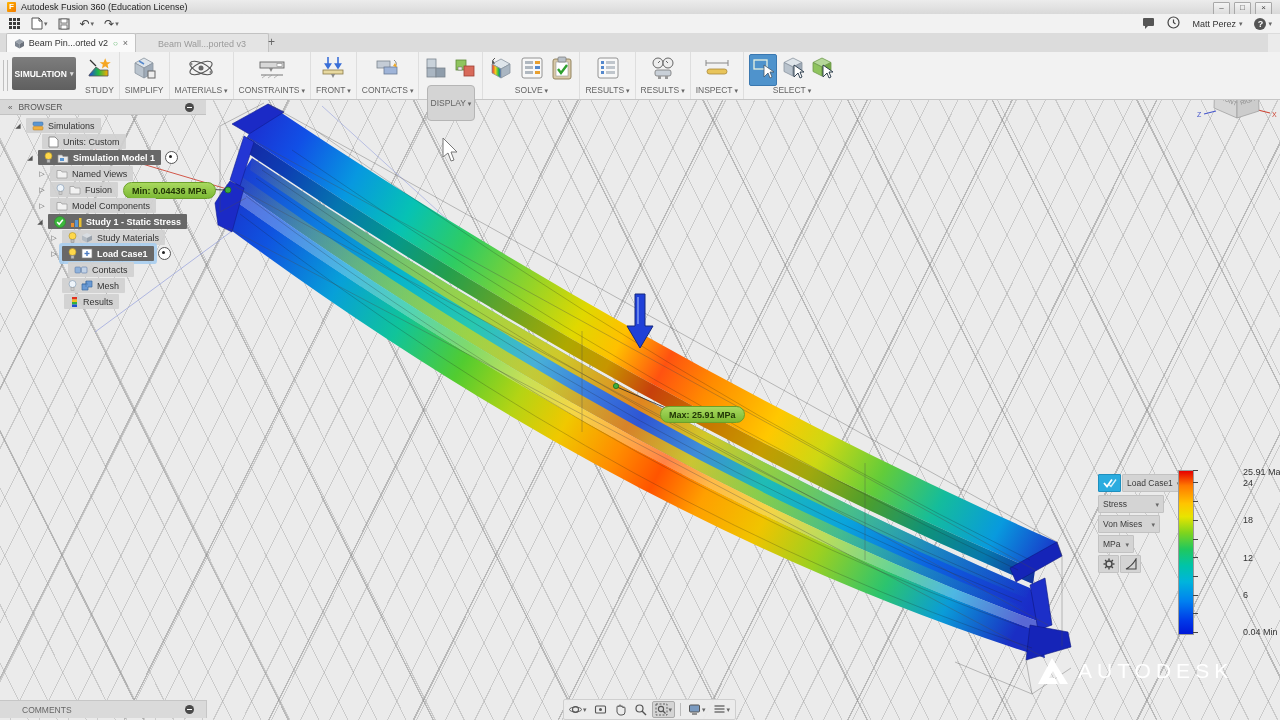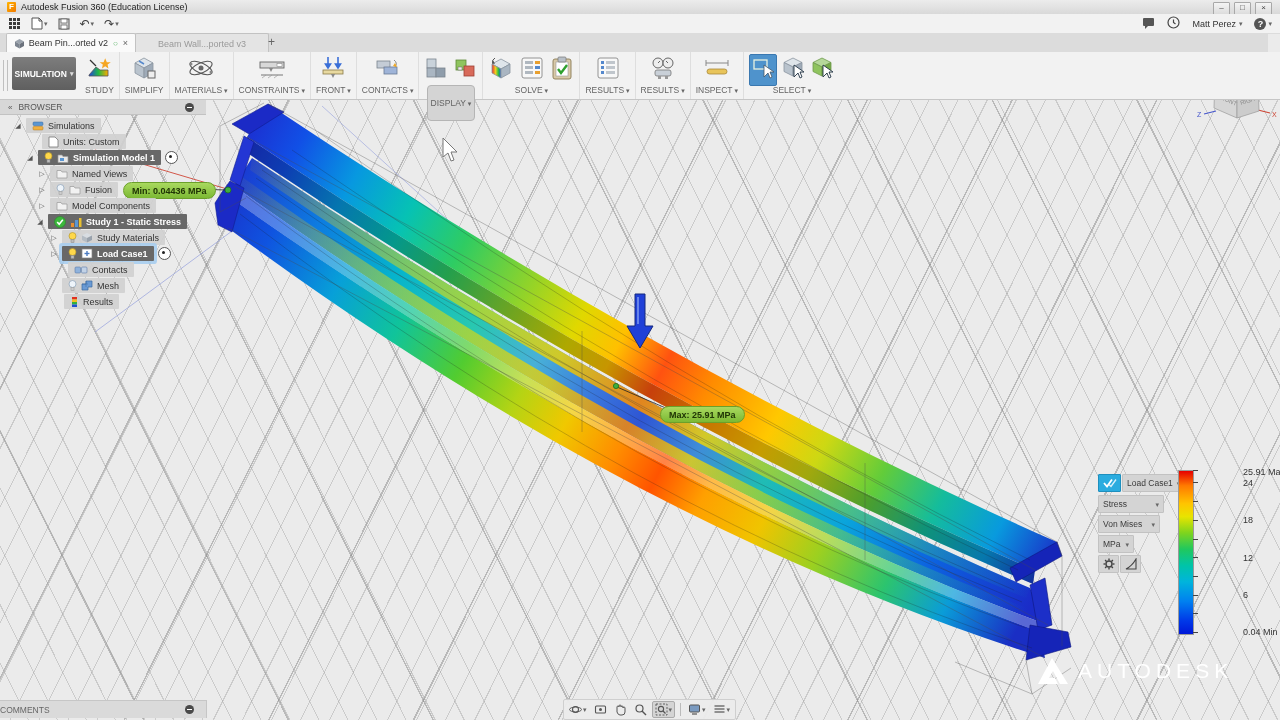--- a/index.html
+++ b/index.html
@@ -823,21 +823,21 @@
   </div>
 
   <div class="watermark">
     <svg width="34" height="30">
       <path d="M2,28 L16,2 L32,28 L24,28 L17,15 L13,22 L19,22 L22,28 L2,28 Z" fill="#fff"></path>
     </svg>
     <span class="wmtext">AUTODESK</span>
   </div>
 
   <div class="comments">
-    <span style="">COMMENTS</span>
+    <span style="margin-left:22px">COMMENTS</span>
     <span class="minicirc" style="position:absolute;right:12px"></span>
   </div>
 
   <div class="navbar">
     <span class="navbtn">
       <svg width="13" height="13">
           <circle cx="6.5" cy="6.5" r="3" fill="none" stroke="#555" stroke-width="1.1"></circle>
           <ellipse cx="6.5" cy="6.5" rx="6" ry="2.4" fill="none" stroke="#555" stroke-width=".9"></ellipse>
         </svg>
       <span class="caret">▾</span>

